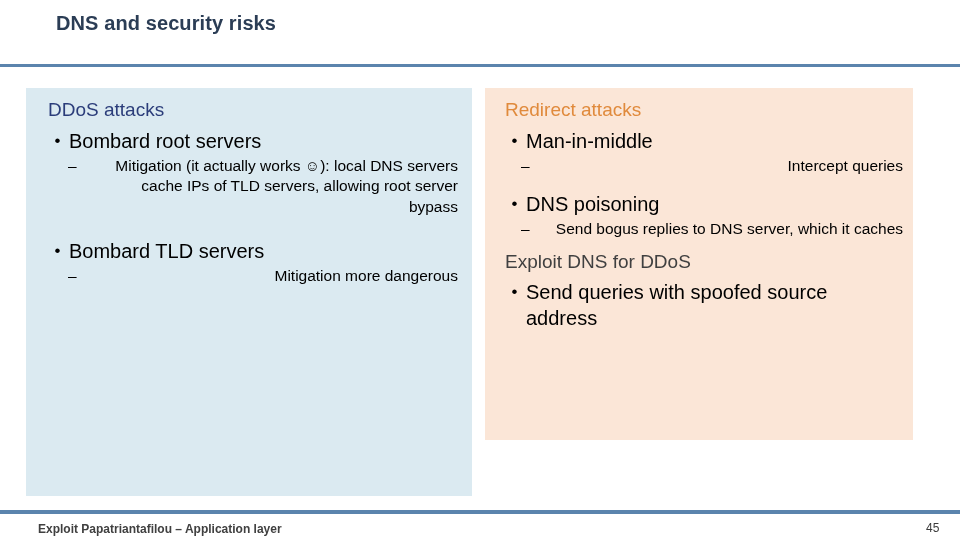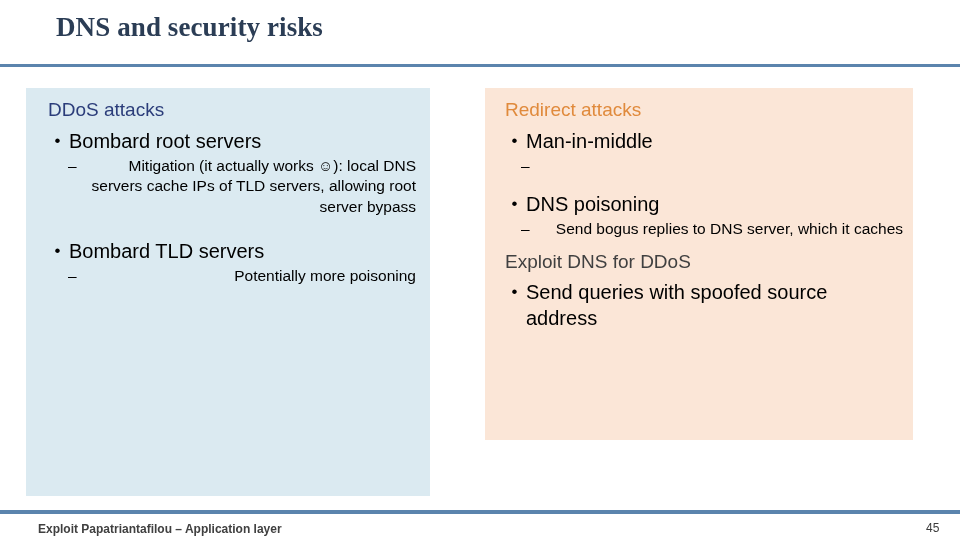--- a/index.html
+++ b/index.html
@@ -20,45 +20,44 @@
     width: 960px;
     height: 540px;
     background: #ffffff;
   }
 
   
   .slide-title {
     position: absolute;
     left: 56px;
     top: 12px;
-    font-size: 27px;
+    font-size: 20px;
     font-weight: bold;
     color: #2b3d55;
     letter-spacing: 0.1px;
     white-space: nowrap;
-    font-family: Liberation Serif, serif;
   }
   .title-rule {
     position: absolute;
     left: 0;
     top: 64px;
     width: 960px;
     height: 3px;
     background: #5b84ad;
   }
 
   
   .col {
     position: absolute;
     box-sizing: border-box;
   }
   .col-left {
     left: 26px;
     top: 88px;
-    width: 404px;
+    width: 446px;
     height: 408px;
     background: #dbeaf1;
     padding: 10px 14px 0 12px;
   }
   .col-right {
     left: 485px;
     top: 88px;
     width: 428px;
     height: 352px;
     background: #fbe6d7;
@@ -173,36 +172,37 @@
 
     <div class="spacer-md"></div>
 
     <div class="b1">
       <span class="mk">•</span>
       <span class="tx">Bombard TLD servers</span>
     </div>
 
     <div class="b2">
       <span class="mk">–</span>
-      <span class="tx">Potentially more poisoning</span>
+      <span class="tx">Mitigation more dangerous</span>
     </div>
 
   </div>
 
   <div class="col col-right">
 
     <div class="heading orange">Redirect attacks</div>
 
     <div class="b1">
       <span class="mk">•</span>
       <span class="tx">Man-in-middle</span>
     </div>
 
     <div class="b2">
       <span class="mk">–</span>
+      <span class="tx">Intercept queries</span>
     </div>
 
     <div class="spacer-sm"></div>
 
     <div class="b1">
       <span class="mk">•</span>
       <span class="tx">DNS poisoning</span>
     </div>
 
     <div class="b2">

